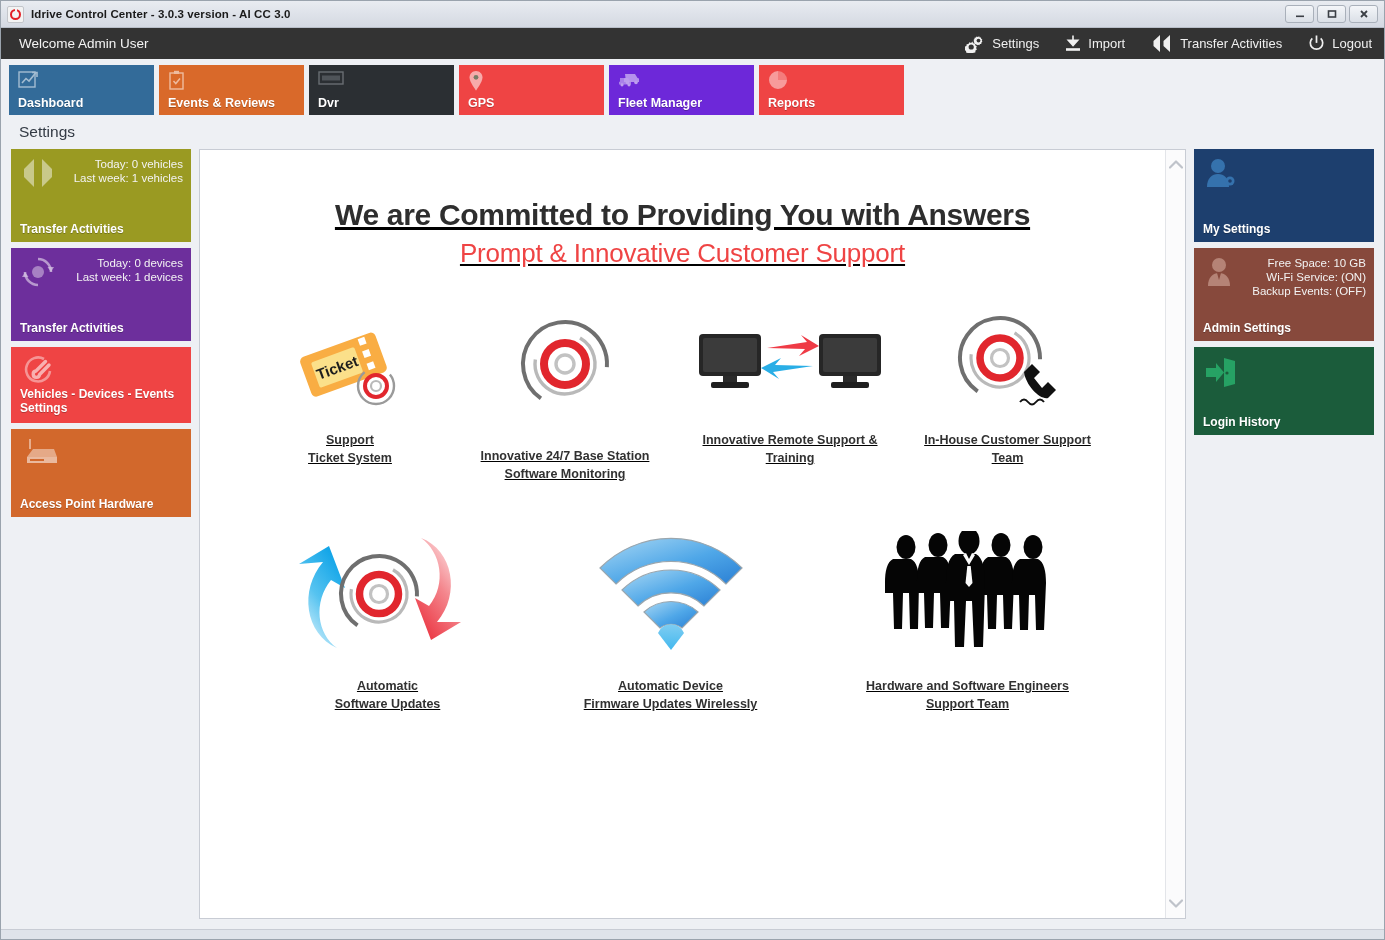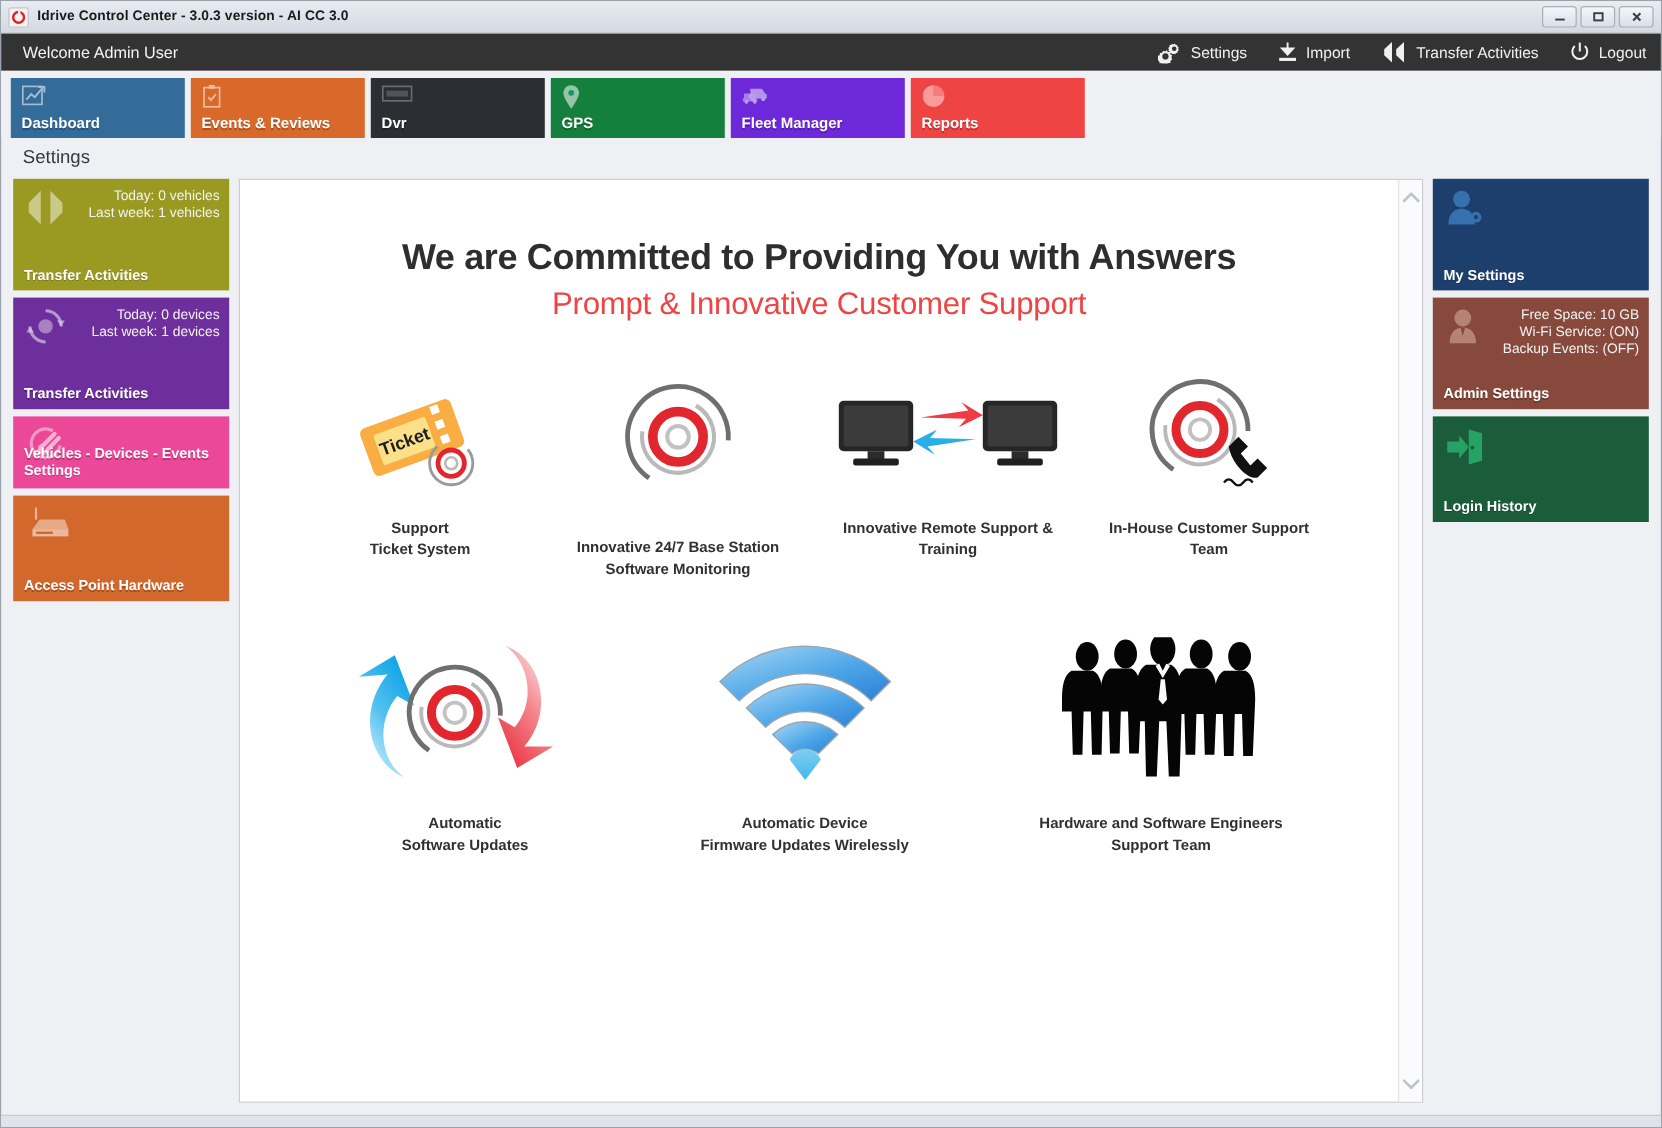--- a/index.html
+++ b/index.html
@@ -141,20 +141,21 @@
     flex: 1 1 auto; min-width: 0;
     background: #ffffff;
     border: 1px solid #c8ccd4;
     display: flex;
     position: relative;
   }
   #content {
     flex: 1 1 auto; min-width: 0;
     padding: 48px 0 0 0;
     overflow: hidden;
+    text-decoration: underline;
   }
   #scrollbar {
     flex: 0 0 20px; width: 20px;
     background: #fbfbfc;
     border-left: 1px solid #e3e5e9;
     display: flex; flex-direction: column;
     align-items: center; justify-content: space-between;
     padding: 10px 0;
   }
   .sb-arrow { color: #b9bcc3; }
@@ -311,21 +312,21 @@
     <div class="tab" style="background:#2b2f33">
       <span class="tab-icon">
         <svg width="26" height="16" viewBox="0 0 26 16">
           <rect x="1" y="2" width="24" height="12" fill="none" stroke="#9aa0a6" stroke-width="1.4"></rect>
           <rect x="4" y="5.5" width="18" height="5" fill="#9aa0a6" opacity=".6"></rect>
         </svg>
       </span>
       <span class="tab-label">Dvr</span>
     </div>
 
-    <div class="tab" style="background:#15803d">
+    <div class="tab" style="background:#ef4444">
       <span class="tab-icon">
         <svg width="16" height="22" viewBox="0 0 16 22">
           <path d="M8 1 C4.4 1 1.5 3.9 1.5 7.5 C1.5 12 8 20.5 8 20.5 C8 20.5 14.5 12 14.5 7.5 C14.5 3.9 11.6 1 8 1 Z" fill="#fff"></path>
           <circle cx="8" cy="7.3" r="2.4" fill="#16ab85"></circle>
         </svg>
       </span>
       <span class="tab-label">GPS</span>
     </div>
 
     <div class="tab" style="background:#6d28d9">
@@ -384,21 +385,21 @@
             <circle cx="17" cy="16" r="6" fill="#fff" opacity=".55"></circle>
           </svg>
         </span>
         <div class="tile-stats">
           <div>Today: 0 devices</div>
           <div>Last week: 1 devices</div>
         </div>
         <div class="tile-title">Transfer Activities</div>
       </div>
 
-      <div class="tile" style="background:#ec4899;height:60px">
+      <div class="tile" style="background:#ef4444;height:76px">
         <span class="tile-icon">
           <svg width="36" height="34" viewBox="0 0 36 34">
             <path d="M23 4 A12 12 0 1 0 29 16" fill="none" stroke="#fff" stroke-width="2.6" opacity=".6"></path>
             <path d="M24.5 6.5 L15 16 A3.2 3.2 0 1 0 18.6 19.6 L28 10" fill="none" stroke="#fff" stroke-width="3.4" opacity=".8" stroke-linecap="round"></path>
           </svg>
         </span>
         <div class="tile-title" style="bottom:8px">Vehicles - Devices - Events Settings</div>
       </div>
 
       <div class="tile" style="background:#d2682c;height:88px">

